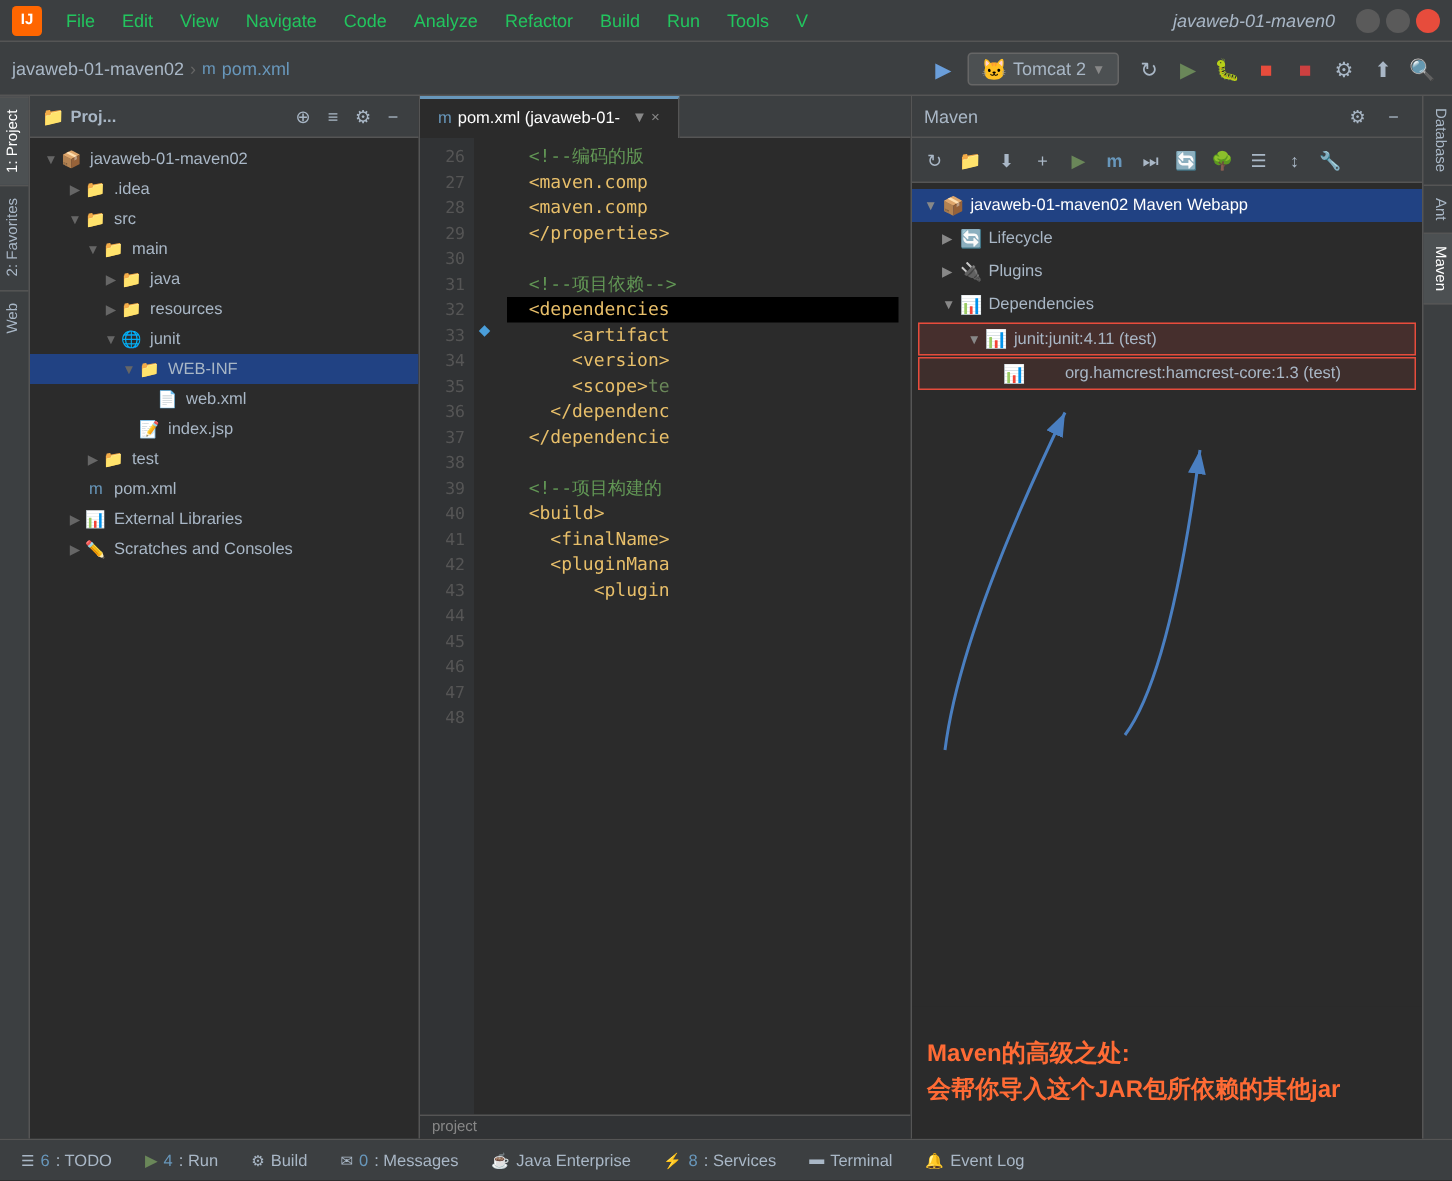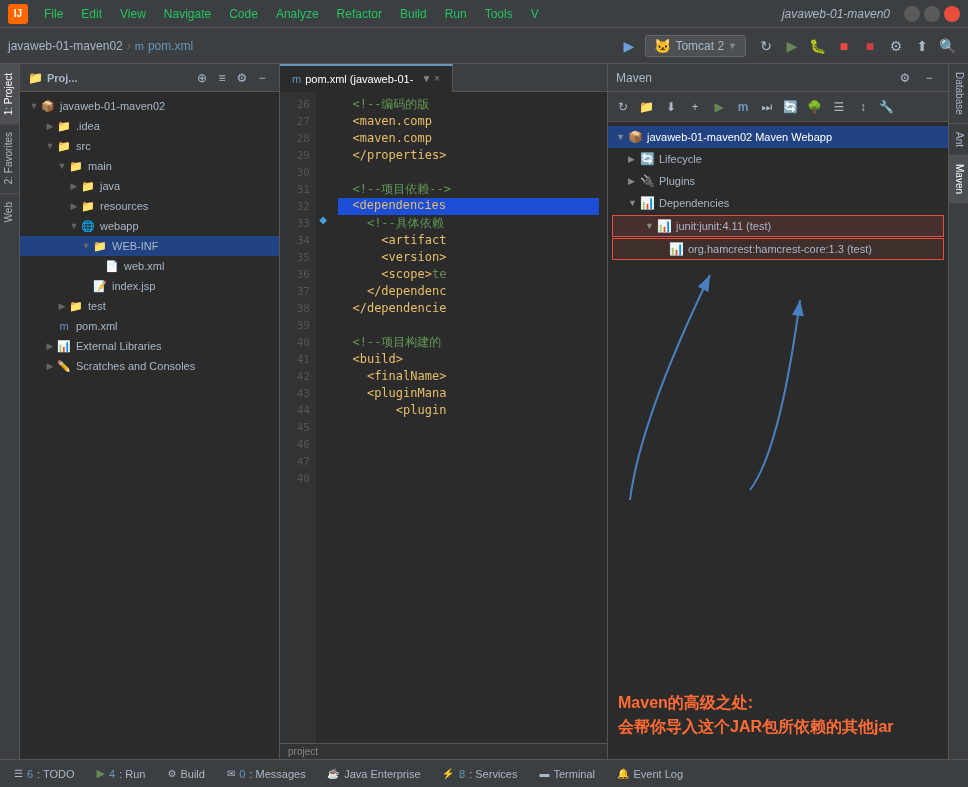--- a/index.html
+++ b/index.html
@@ -286,21 +286,21 @@
       font-family: 'Consolas', monospace;
       font-size: 12px;
       line-height: 17px;
       color: #a9b7c6;
       overflow: hidden;
     }
     .code-line { height: 17px; white-space: nowrap; }
     .tag { color: #e8bf6a; }
     .val { color: #6a8759; }
     .cmt { color: #629755; }
-    .blue-hl { background: #1d4ed8; font-family: Liberation Mono, monospace; }
+    .blue-hl { background: #000000; }
     .gutter-marks {
       width: 14px;
       background: #2b2b2b;
       flex-shrink: 0;
     }
     .gutter-mark {
       height: 17px;
       display: flex;
       align-items: center;
       justify-content: center;
@@ -524,21 +524,21 @@
         <span class="tree-indent" style="width:44px;"></span>
         <span class="tree-arrow">▶</span>
         <span class="tree-icon icon-folder">📁</span>
         <span class="tree-label">resources</span>
       </div>
 
       <div class="tree-item">
         <span class="tree-indent" style="width:44px;"></span>
         <span class="tree-arrow">▼</span>
         <span class="tree-icon" style="color:#6897bb;">🌐</span>
-        <span class="tree-label">webapp</span>
+        <span class="tree-label">junit</span>
       </div>
 
       <div class="tree-item selected">
         <span class="tree-indent" style="width:56px;"></span>
         <span class="tree-arrow">▼</span>
         <span class="tree-icon icon-folder">📁</span>
         <span class="tree-label">WEB-INF</span>
       </div>
 
       <div class="tree-item">
@@ -645,21 +645,20 @@
         <div class="gutter-mark"></div>
       </div>
       <div class="code-area">
         <div class="code-line">&nbsp;&nbsp;<span class="cmt">&lt;!--编码的版</span></div>
         <div class="code-line">&nbsp;&nbsp;<span class="tag">&lt;maven.comp</span></div>
         <div class="code-line">&nbsp;&nbsp;<span class="tag">&lt;maven.comp</span></div>
         <div class="code-line">&nbsp;&nbsp;<span class="tag">&lt;/properties&gt;</span></div>
         <div class="code-line">&nbsp;</div>
         <div class="code-line">&nbsp;&nbsp;<span class="cmt">&lt;!--项目依赖--&gt;</span></div>
         <div class="code-line blue-hl">&nbsp;&nbsp;<span class="tag">&lt;dependencies</span></div>
-        <div class="code-line">&nbsp;&nbsp;&nbsp;&nbsp;<span class="cmt">&lt;!--具体依赖</span></div>
         <div class="code-line">&nbsp;&nbsp;&nbsp;&nbsp;&nbsp;&nbsp;<span class="tag">&lt;artifact</span></div>
         <div class="code-line">&nbsp;&nbsp;&nbsp;&nbsp;&nbsp;&nbsp;<span class="tag">&lt;version&gt;</span></div>
         <div class="code-line">&nbsp;&nbsp;&nbsp;&nbsp;&nbsp;&nbsp;<span class="tag">&lt;scope&gt;</span><span class="val">te</span></div>
         <div class="code-line">&nbsp;&nbsp;&nbsp;&nbsp;<span class="tag">&lt;/dependenc</span></div>
         <div class="code-line">&nbsp;&nbsp;<span class="tag">&lt;/dependencie</span></div>
         <div class="code-line">&nbsp;</div>
         <div class="code-line">&nbsp;&nbsp;<span class="cmt">&lt;!--项目构建的</span></div>
         <div class="code-line">&nbsp;&nbsp;<span class="tag">&lt;build&gt;</span></div>
         <div class="code-line">&nbsp;&nbsp;&nbsp;&nbsp;<span class="tag">&lt;finalName&gt;</span></div>
         <div class="code-line">&nbsp;&nbsp;&nbsp;&nbsp;<span class="tag">&lt;pluginMana</span></div>
@@ -727,21 +726,21 @@
         <span style="width:28px;display:inline-block;"></span>
         <span style="color:#888;width:12px;font-size:9px;">▼</span>
         <span style="margin-right:4px;font-size:12px;color:#6897bb;">📊</span>
         <span style="font-size:11px;color:#a9b7c6;">junit:junit:4.11 (test)</span>
       </div>
 
       <div class="maven-item" style="border:1px solid #e74c3c;background:rgba(231,76,60,0.1);margin:1px 4px;">
         <span style="width:40px;display:inline-block;"></span>
         <span style="color:#888;width:12px;font-size:9px;"></span>
         <span style="margin-right:4px;font-size:12px;color:#6897bb;">📊</span>
-        <span style="font-size:11px;color:#a9b7c6;">org.hamcrest:hamcrest-core:1.3 (test)</span>
+        <span style="font-size:11px;color:#a9b7c6;margin-left:22px;">org.hamcrest:hamcrest-core:1.3 (test)</span>
       </div>
     </div>
 
     <div style="position:relative;padding:20px 10px;background:#2b2b2b;">
       <div style="font-size:16px;font-weight:bold;color:#ff6b35;line-height:1.5;">
         <span>Maven的高级之处:</span><br>
         <span>会帮你导入这个JAR包所依赖的其他jar</span>
       </div>
     </div>
   </div>

